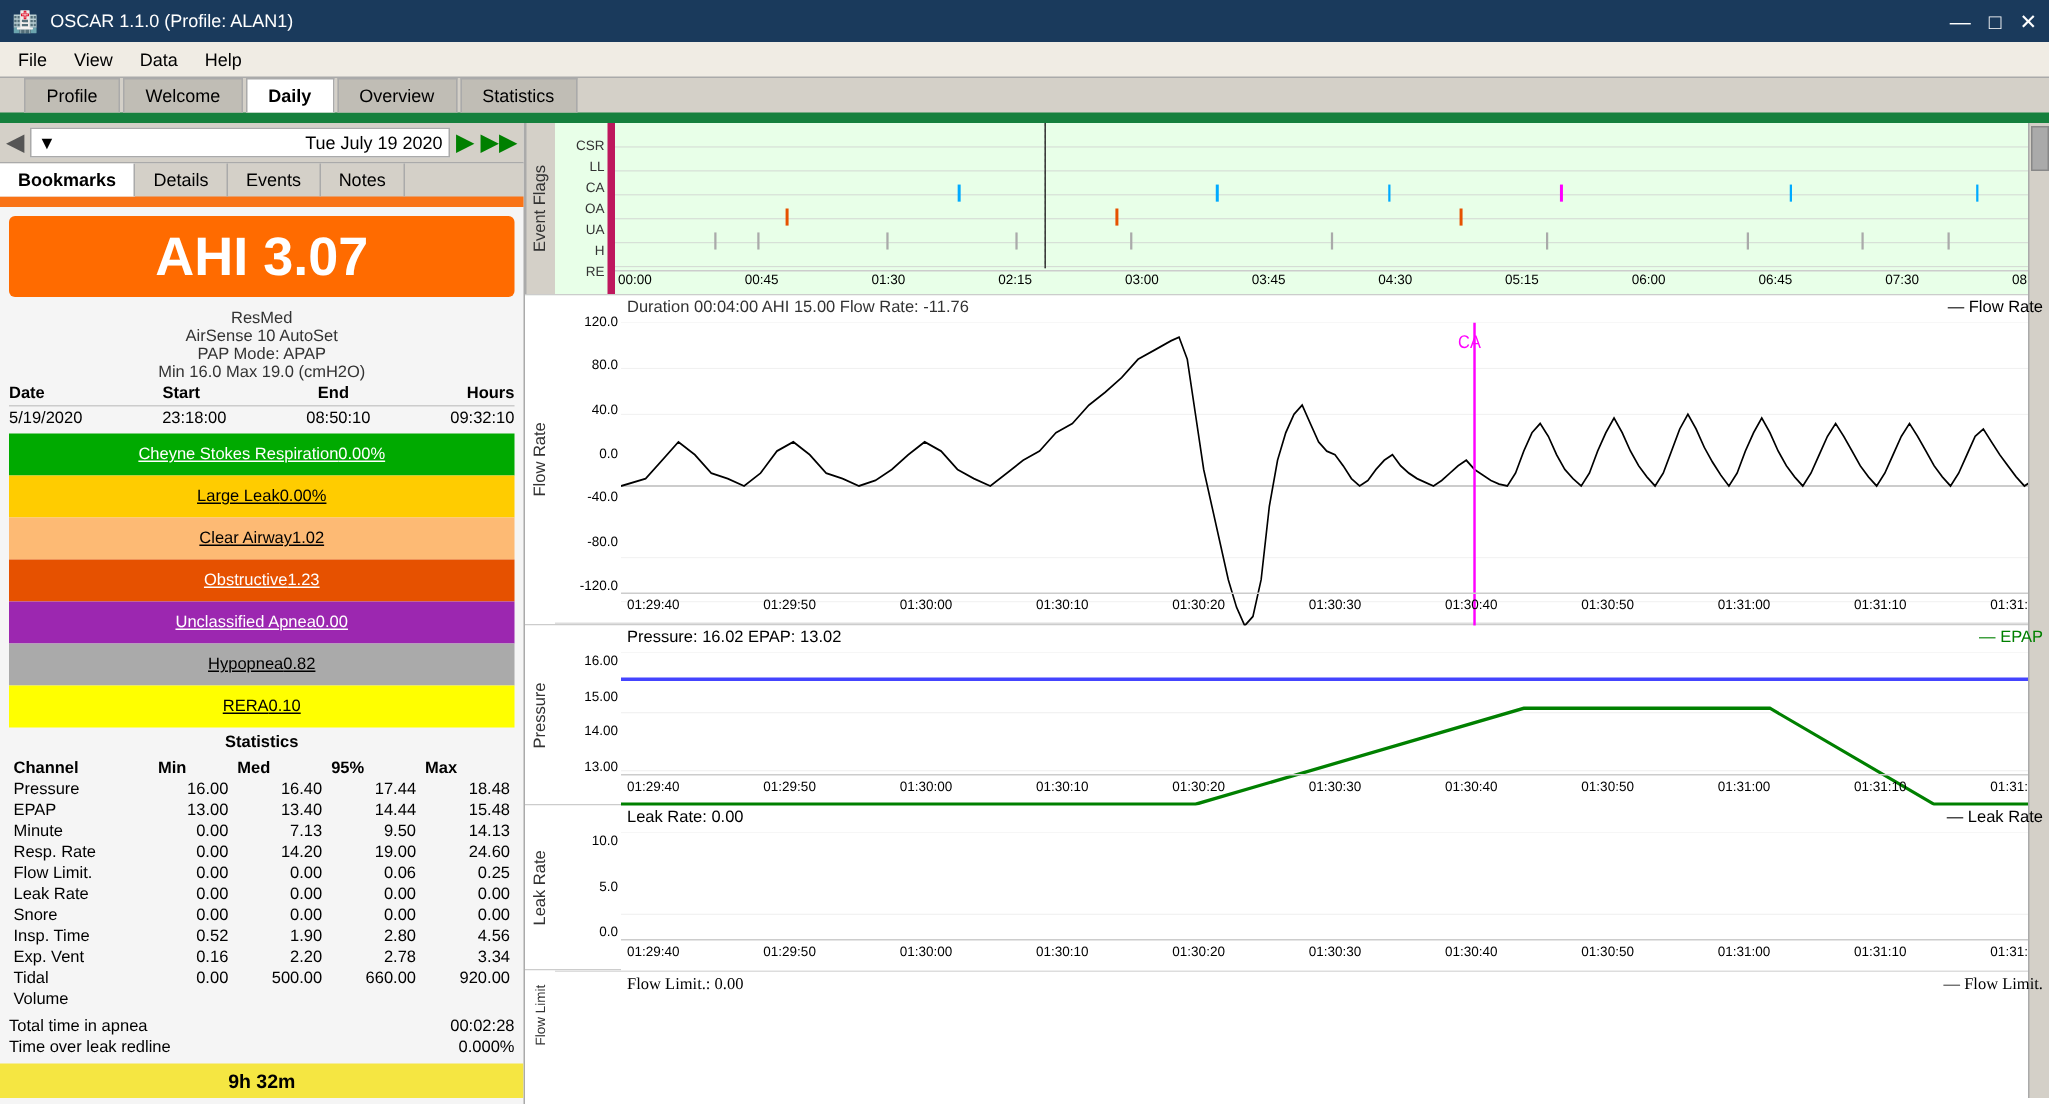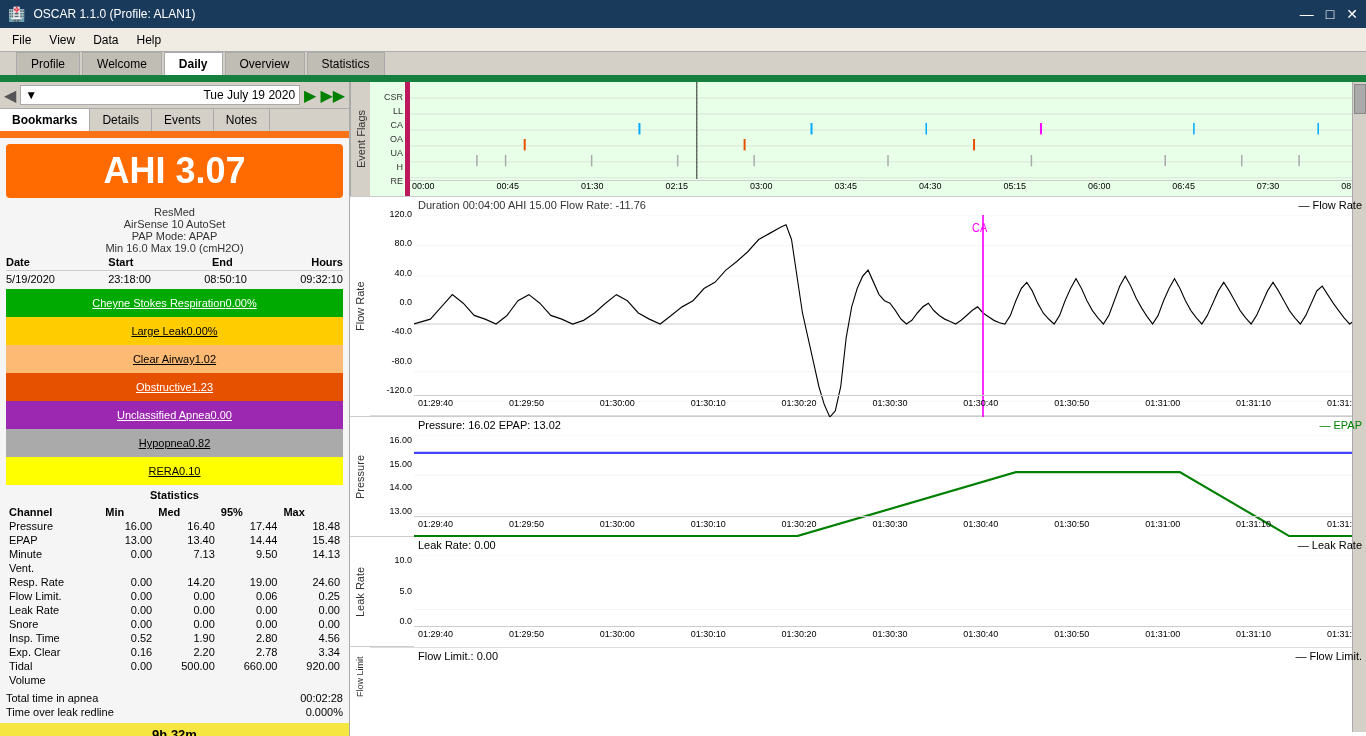--- a/index.html
+++ b/index.html
@@ -95,21 +95,21 @@
     
     #leak-rate-chart { height: 110px; border-bottom: 1px solid #ccc; display: flex; position: relative; }
     #leak-rate-label { writing-mode: vertical-rl; transform: rotate(180deg); font-size: 11px; color: #333; padding: 4px 2px; background: white; display: flex; align-items: center; justify-content: center; width: 20px; flex-shrink: 0; }
     #leak-rate-inner { flex: 1; position: relative; }
     #leak-rate-header { position: absolute; top: 2px; left: 50px; font-size: 11px; }
     #leak-rate-legend { position: absolute; top: 2px; right: 4px; font-size: 11px; }
 
     
     #flow-limit-chart { height: 60px; display: flex; position: relative; }
     #flow-limit-label { writing-mode: vertical-rl; transform: rotate(180deg); font-size: 11px; color: #333; padding: 4px 2px; background: white; display: flex; align-items: center; justify-content: center; width: 20px; flex-shrink: 0; }
-    #flow-limit-inner { flex: 1; position: relative; }
+    #flow-limit-inner { flex: 1; position: relative; font-family: Liberation Serif, serif; }
     #flow-limit-header { position: absolute; top: 2px; left: 50px; font-size: 11px; }
     #flow-limit-legend { position: absolute; top: 2px; right: 4px; font-size: 11px; }
 
     .session-bar { background: #f5e642; text-align: center; padding: 4px; font-size: 13px; font-weight: bold; }
 
     svg { display: block; }
   </style>
 </head>
 <body>
 
@@ -250,27 +250,20 @@
                 <td class="col-right">15.48</td>
               </tr>
               <tr>
                 <td>Minute</td>
                 <td class="col-right">0.00</td>
                 <td class="col-right">7.13</td>
                 <td class="col-right">9.50</td>
                 <td class="col-right">14.13</td>
               </tr>
               <tr>
-                <td>Vent.</td>
-                <td class="col-right"></td>
-                <td class="col-right"></td>
-                <td class="col-right"></td>
-                <td class="col-right"></td>
-              </tr>
-              <tr>
                 <td>Resp. Rate</td>
                 <td class="col-right">0.00</td>
                 <td class="col-right">14.20</td>
                 <td class="col-right">19.00</td>
                 <td class="col-right">24.60</td>
               </tr>
               <tr>
                 <td>Flow Limit.</td>
                 <td class="col-right">0.00</td>
                 <td class="col-right">0.00</td>
@@ -292,21 +285,21 @@
                 <td class="col-right">0.00</td>
               </tr>
               <tr>
                 <td>Insp. Time</td>
                 <td class="col-right">0.52</td>
                 <td class="col-right">1.90</td>
                 <td class="col-right">2.80</td>
                 <td class="col-right">4.56</td>
               </tr>
               <tr>
-                <td>Exp. Clear</td>
+                <td>Exp. Vent</td>
                 <td class="col-right">0.16</td>
                 <td class="col-right">2.20</td>
                 <td class="col-right">2.78</td>
                 <td class="col-right">3.34</td>
               </tr>
               <tr>
                 <td>Tidal</td>
                 <td class="col-right">0.00</td>
                 <td class="col-right">500.00</td>
                 <td class="col-right">660.00</td>

